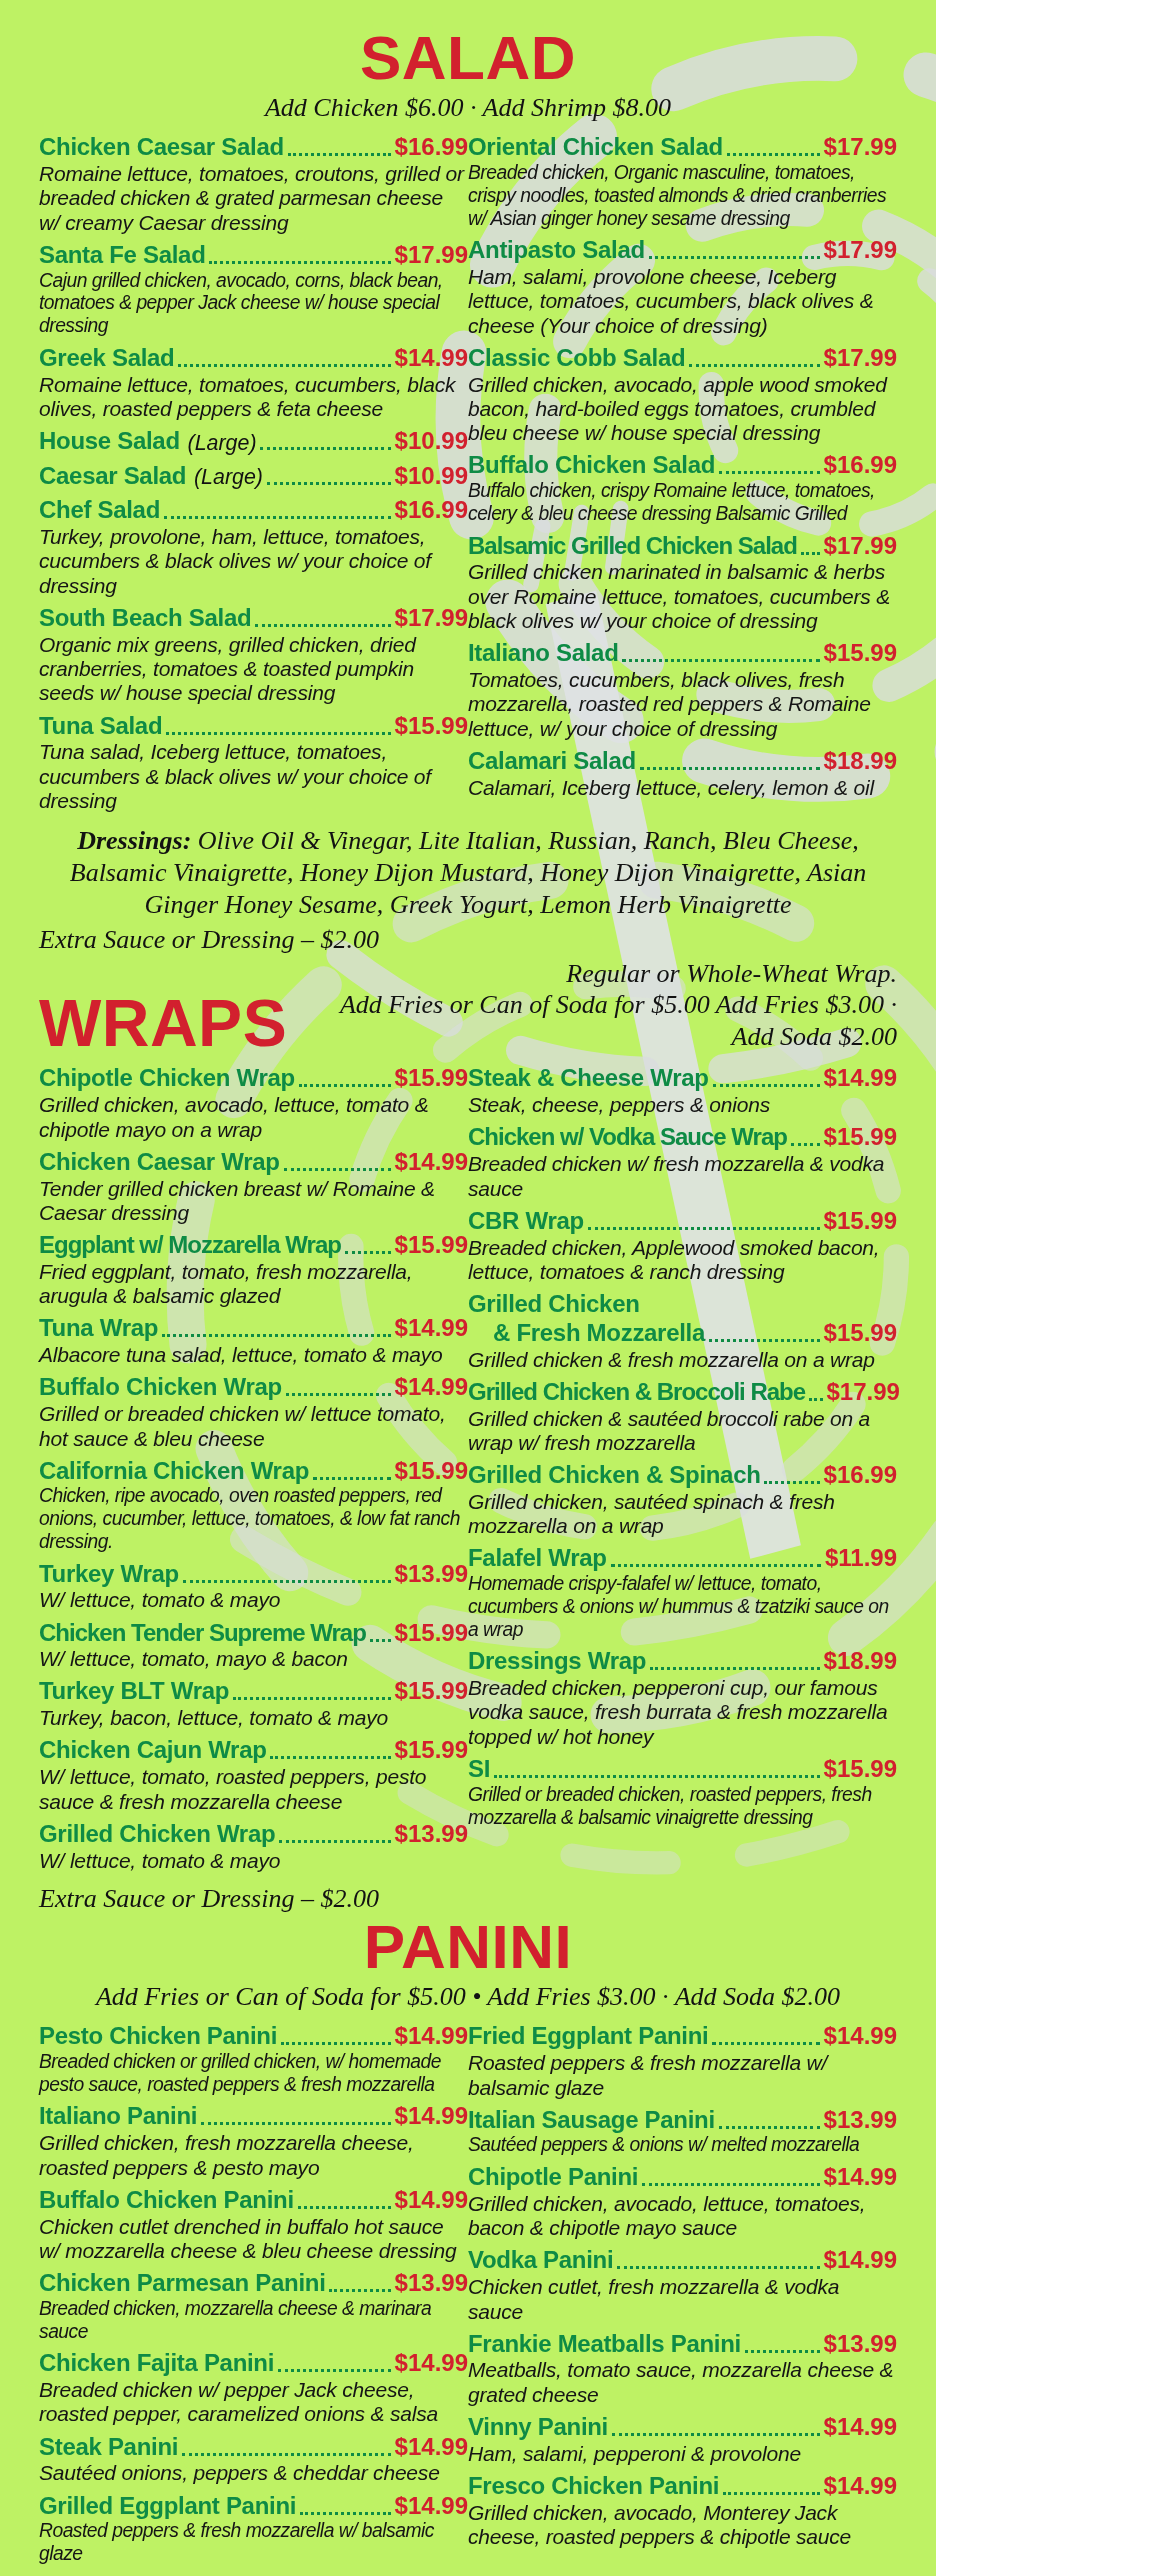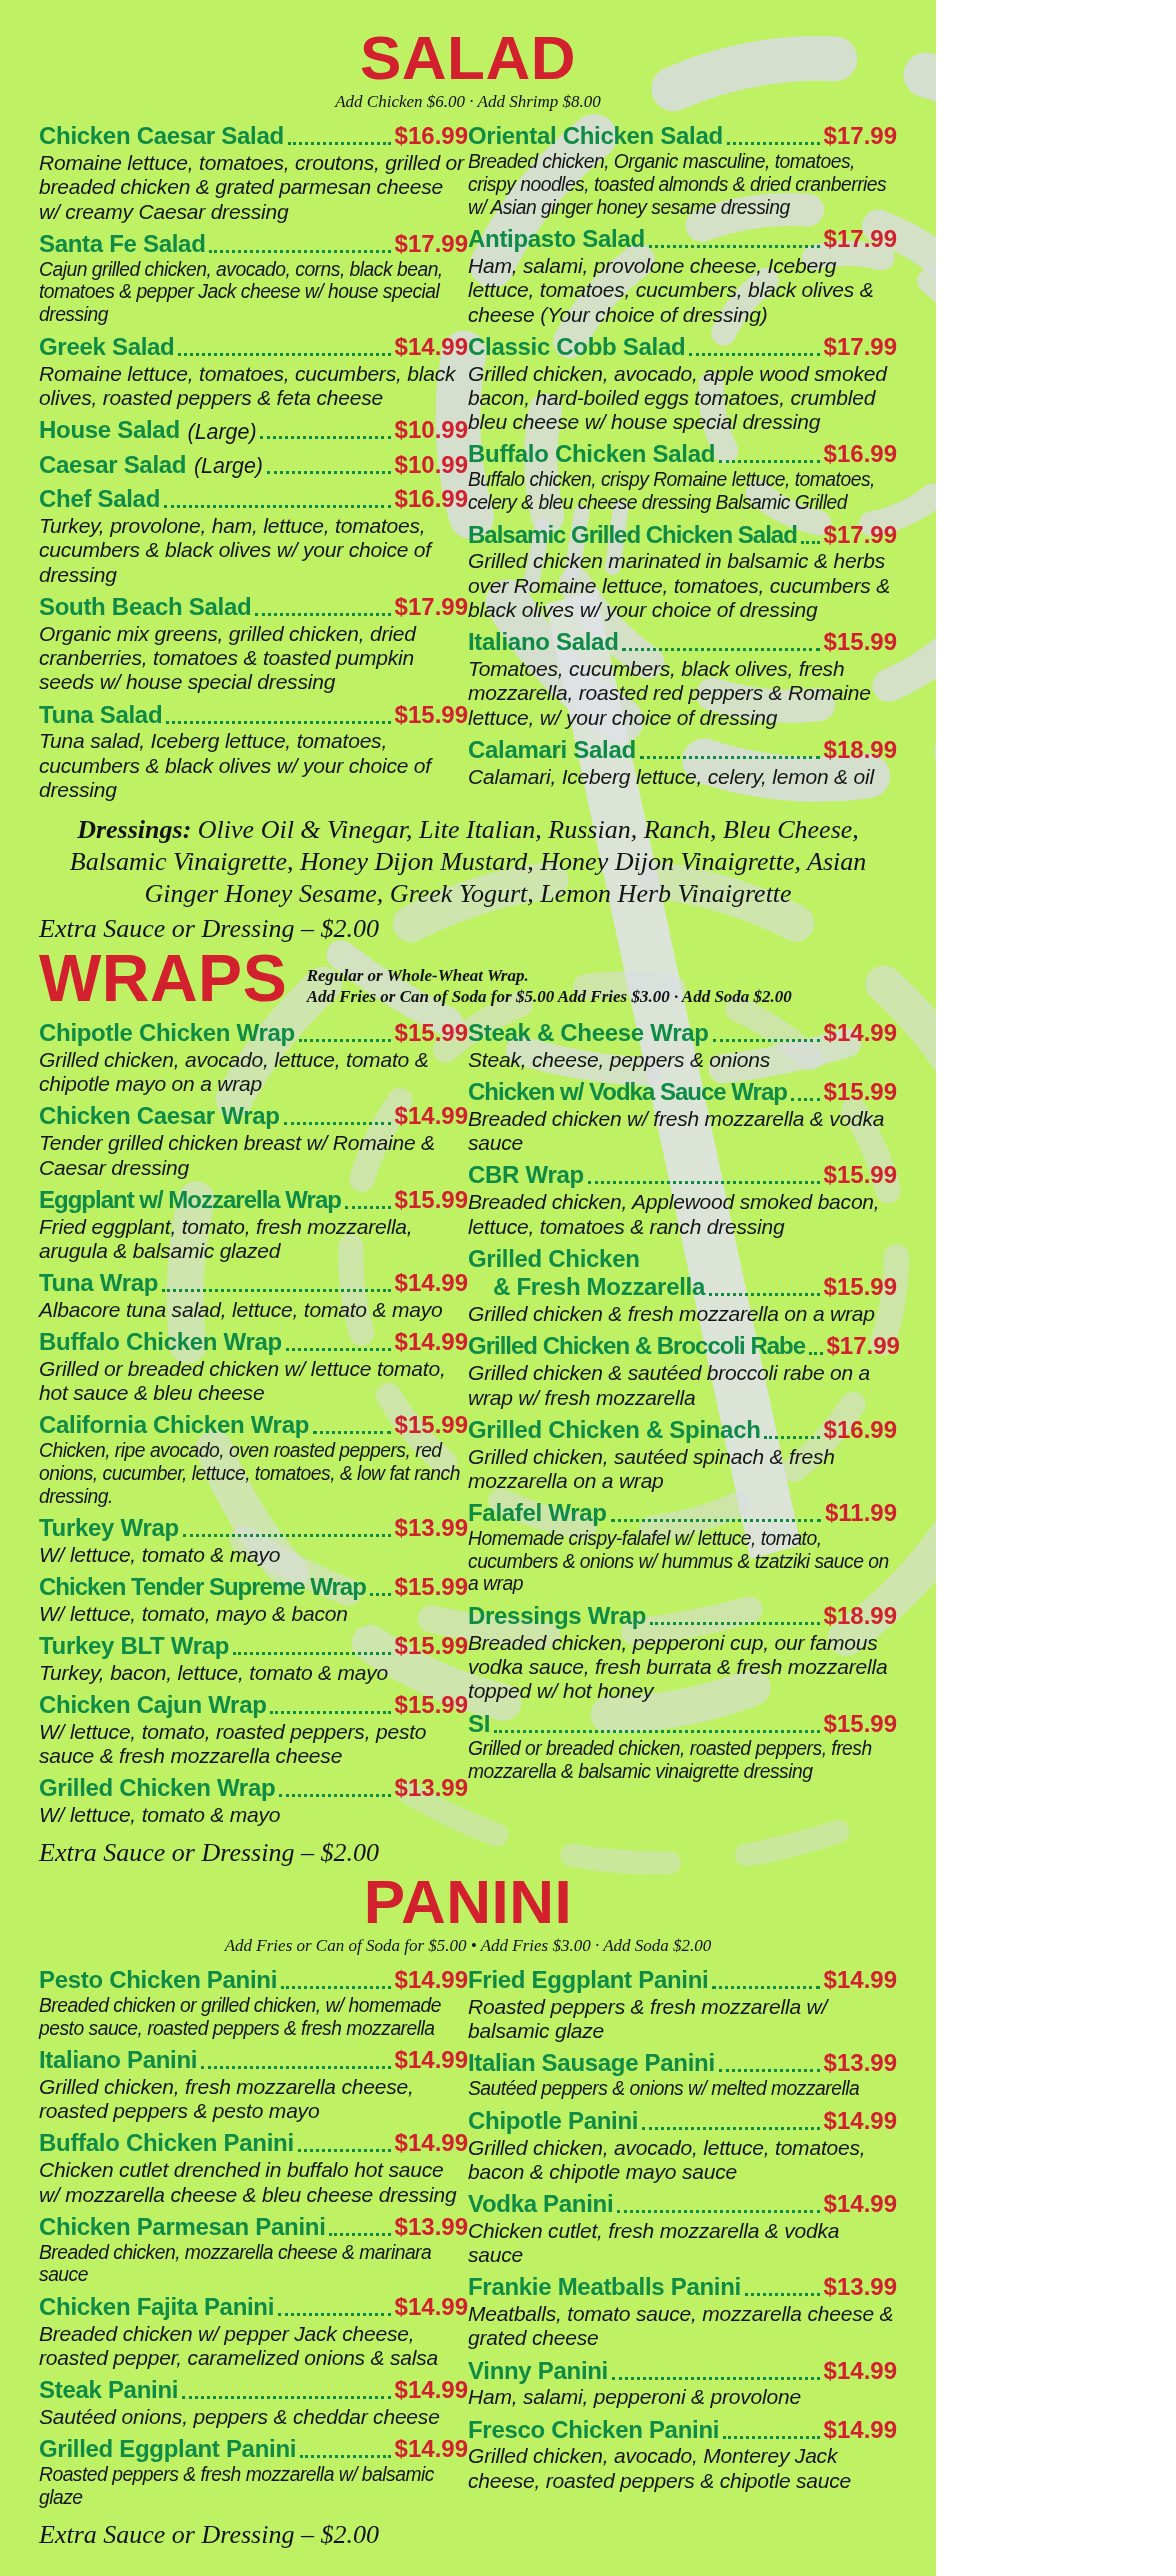--- a/index.html
+++ b/index.html
@@ -25,21 +25,21 @@
     font-size:62px;
     line-height:0.95;
     font-weight:800;
     color:var(--red);
     margin:0;
     letter-spacing:0.5px;
   }
   .serif-line{
     font-family:"Liberation Serif",serif;
     font-style:italic;
-    font-size:17px;
+    font-size:26px;
     line-height:1.22;
     color:var(--ink);
   }
   .subtitle{margin-top:3.9px;}
   .cols{
     display:grid;
     grid-template-columns:1fr 1fr;
     margin-top:9.7px;
   }
   .col{min-width:0;}
@@ -99,21 +99,21 @@
     font-size:26px;
     margin:3.9px 0 1.9px 0;
   }
   .wraps-header{
     display:flex;
     align-items:flex-end;
     gap:19.5px;
     margin-top:1.9px;
   }
   .wraps-header .big-title{font-size:66px;}
-  .wraps-sub{flex:1;text-align:left;padding-bottom:1.9px;font-weight:bold;}
+  .wraps-sub{flex:1;text-align:right;padding-bottom:1.9px;}
   .panini-header{margin-top:3.9px;}
 </style>
 </head>
 <body>
 
 <div class="page">
 
   <svg class="wm" width="1177" height="2576" viewBox="0 0 1208 2644" aria-hidden="true">
     <g stroke="#d9dcdf" fill="none" stroke-linecap="round">
       <circle cx="840" cy="430" r="370" stroke-width="46" stroke-dasharray="170 95" opacity="0.85"></circle>

